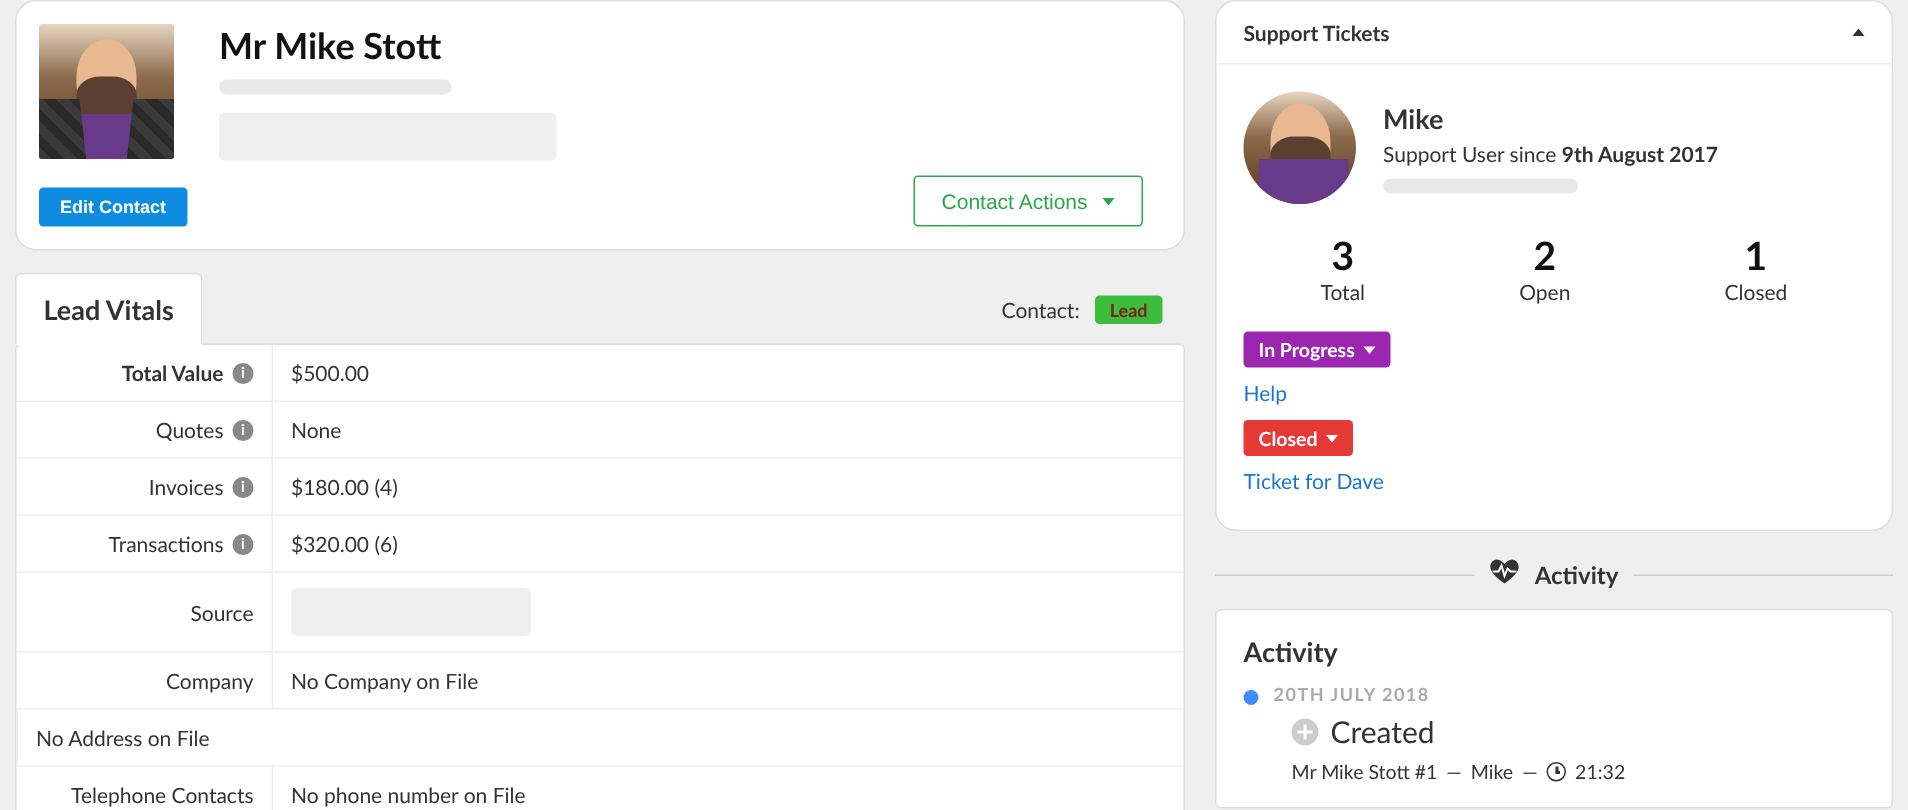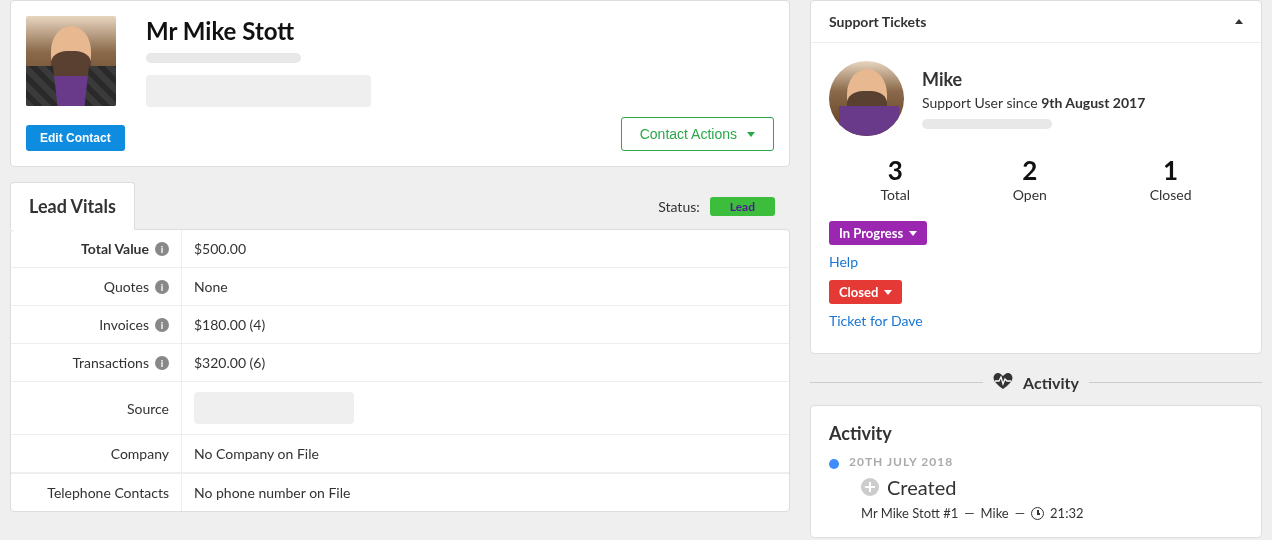--- a/index.html
+++ b/index.html
@@ -1,48 +1,48 @@
 <!DOCTYPE html>
 <html><head>
 <meta charset="utf-8">
 <style>
 * { margin: 0; padding: 0; box-sizing: border-box; }
 body { font-family: 'Lato', -apple-system, BlinkMacSystemFont, 'Segoe UI', Roboto, sans-serif; background: #efefef; color: #333; font-size: 14px; }
 .container { display: flex; gap: 20px; padding: 0 10px; }
 .left-col { flex: 0 0 780px; }
 .right-col { flex: 1; }
 
-.card { background: #fff; border: 1px solid #ddd; border-radius: 4px; margin-bottom: 15px; }
+.card { background: #fff; border: 1px solid #ddd; border-radius: 14px; margin-bottom: 15px; }
 
 
 .profile-header { padding: 15px 15px 10px 15px; display: flex; gap: 30px; align-items: flex-start; }
 .avatar { width: 90px; height: 90px; border-radius: 2px; background: linear-gradient(180deg, #e8d5c0 0%, #8a6a4a 40%, #5a3a1a 100%); position: relative; overflow: hidden; flex-shrink: 0; }
 .avatar-face { position: absolute; top: 10px; left: 25px; width: 40px; height: 50px; background: #e8b890; border-radius: 50% 50% 40% 40%; }
 .avatar-beard { position: absolute; top: 35px; left: 25px; width: 40px; height: 30px; background: #5a4030; border-radius: 40%; }
 .avatar-shirt { position: absolute; bottom: 0; left: 15px; width: 60px; height: 30px; background: #6a3a8a; }
 .avatar-plaid { position: absolute; bottom: 0; left: 0; width: 90px; height: 40px; background: repeating-linear-gradient(45deg, #3a3a3a 0, #3a3a3a 6px, #2a2a2a 6px, #2a2a2a 12px); clip-path: polygon(0 0, 30% 0, 35% 100%, 0 100%); }
 .avatar-plaid2 { position: absolute; bottom: 0; right: 0; width: 90px; height: 40px; background: repeating-linear-gradient(45deg, #3a3a3a 0, #3a3a3a 6px, #2a2a2a 6px, #2a2a2a 12px); clip-path: polygon(100% 0, 70% 0, 65% 100%, 100% 100%); }
 
 .profile-info { flex: 1; }
 .profile-name { font-size: 24px; font-weight: 700; color: #111; margin-bottom: 8px; }
 .placeholder-line { background: #e8e8e8; height: 10px; width: 155px; border-radius: 10px; margin-bottom: 12px; }
 .placeholder-box { background: #efefef; height: 32px; width: 225px; border-radius: 4px; }
 
-.profile-actions-row { display: flex; justify-content: space-between; align-items: flex-end; padding: 0 15px 15px 15px; }
+.profile-actions-row { display: flex; justify-content: space-between; align-items: flex-end; padding: 0 27px 15px 15px; }
 .left-header-block { display:flex; flex-direction:column; }
 .btn-primary { background: #0d8ce0; color: #fff; border: none; padding: 6px 14px; border-radius: 3px; font-size: 12px; font-weight: 700; cursor: pointer; }
 .btn-outline-green { background: #fff; color: #2aa84a; border: 1px solid #2aa84a; padding: 8px 18px; border-radius: 3px; font-size: 14px; cursor: pointer; display: inline-flex; align-items: center; gap: 10px; justify-content: flex-end; }
 .caret-down { width: 0; height: 0; border-left: 4px solid transparent; border-right: 4px solid transparent; border-top: 5px solid #2aa84a; }
 
 
 .tabs-row { display: flex; justify-content: space-between; align-items: center; margin-bottom: -1px; }
 .tab { background: #fff; border: 1px solid #ddd; border-bottom: 1px solid #fff; border-radius: 4px 4px 0 0; padding: 12px 18px; font-weight: 700; font-size: 18px; position: relative; z-index: 2; }
 .status-area { display: flex; align-items: center; gap: 10px; padding-right: 15px; }
 .status-label { color: #333; font-size: 14px; }
-.badge { background: #3cbe3c; color: #4c1d95; font-size: 12px; padding: 2px 20px; border-radius: 3px; font-weight: 700; }
+.badge { background: #3cbe3c; color: #7f1d1d; font-size: 12px; padding: 2px 10px; border-radius: 3px; font-weight: 700; }
 
 
 .vitals-table { border: 1px solid #ddd; border-radius: 4px; background: #fff; }
 .vitals-row { display: flex; border-bottom: 1px solid #eee; }
 .vitals-row:last-child { border-bottom: none; }
 .vitals-label { width: 170px; text-align: right; padding: 10px 12px; font-size: 14px; color: #333; display: flex; align-items: center; justify-content: flex-end; gap: 6px; }
 .vitals-label.bold { font-weight: 700; }
 .vitals-value { flex: 1; padding: 10px 12px; font-size: 14px; border-left: 1px solid #eee; }
 .info-icon { display: inline-flex; width: 14px; height: 14px; background: #888; border-radius: 50%; color: #fff; font-size: 10px; font-weight: 700; align-items: center; justify-content: center; font-style: normal; }
 .source-placeholder { background: #efefef; height: 32px; width: 160px; border-radius: 4px; }
@@ -120,21 +120,21 @@
         <button class="btn-outline-green">
           <span>Contact Actions</span>
           <span class="caret-down"></span>
         </button>
       </div>
     </div>
 
     <div class="tabs-row">
       <div class="tab">Lead Vitals</div>
       <div class="status-area">
-        <span class="status-label">Status:</span>
+        <span class="status-label">Contact:</span>
         <span class="badge">Lead</span>
       </div>
     </div>
 
     <div class="vitals-table">
       <div class="vitals-row">
         <div class="vitals-label bold">
             <span>Total Value</span>
             <i class="info-icon">i</i>
           </div>
@@ -169,20 +169,21 @@
             <div class="source-placeholder"></div>
           </div>
       </div>
       <div class="vitals-row">
         <div class="vitals-label">
             <span>Company</span>
           </div>
         <div class="vitals-value">No Company on File</div>
       </div>
       <div class="vitals-row">
+        <div class="vitals-value">No Address on File</div>
       </div>
       <div class="vitals-row">
         <div class="vitals-label">
             <span>Telephone Contacts</span>
           </div>
         <div class="vitals-value">No phone number on File</div>
       </div>
     </div>
   </div>
 

